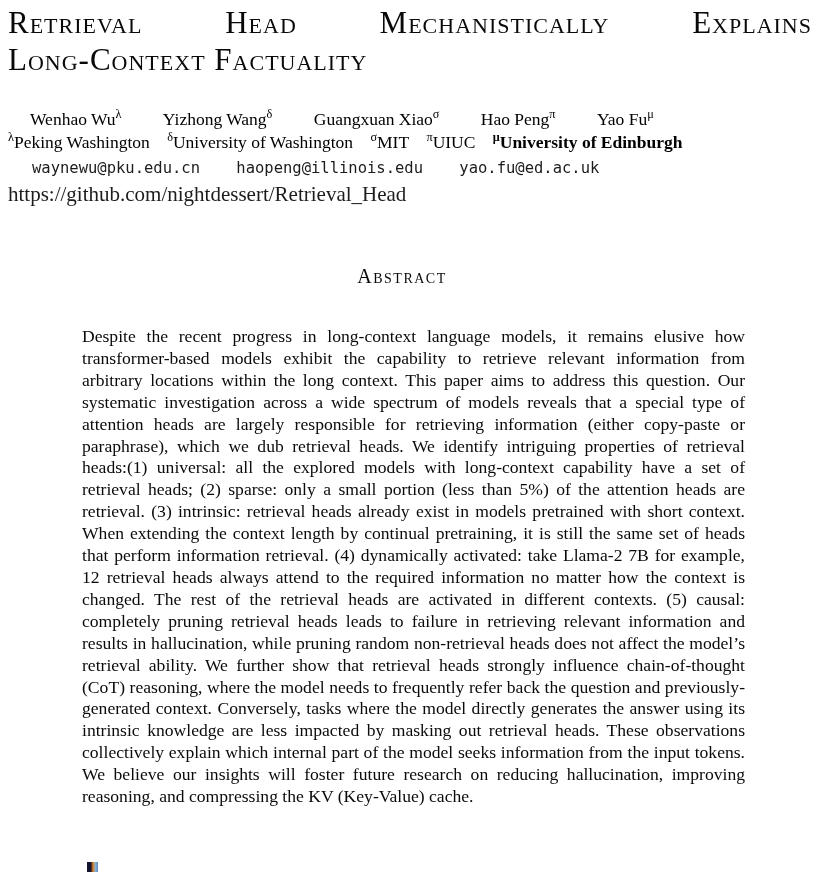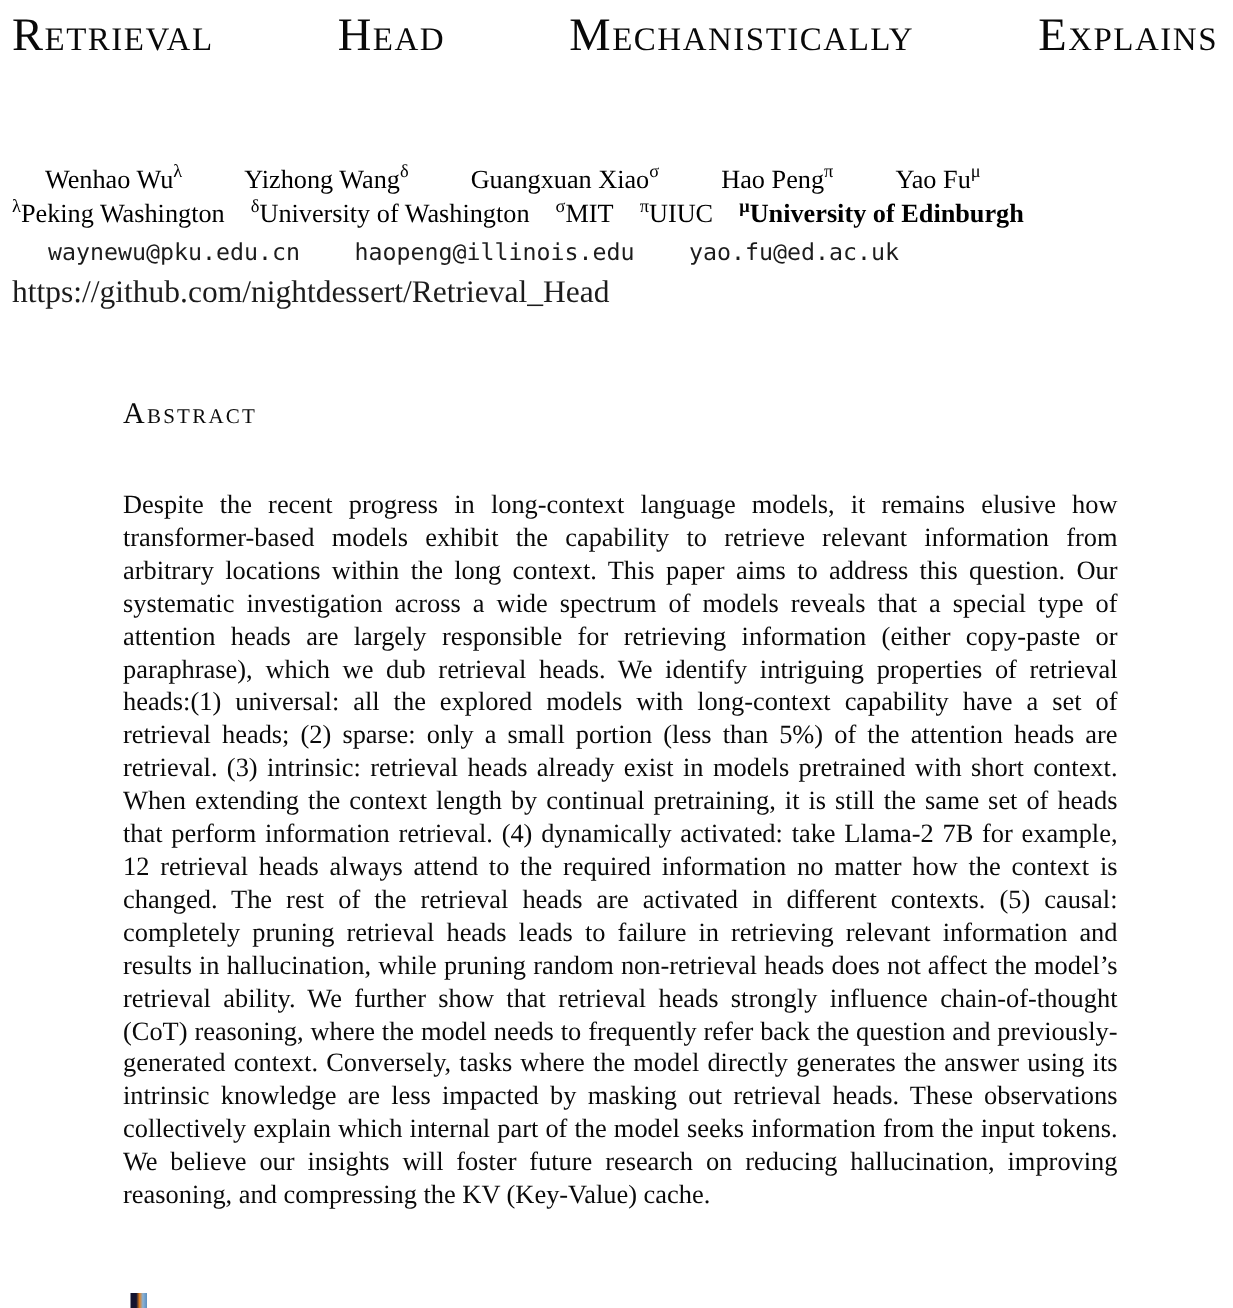--- a/index.html
+++ b/index.html
@@ -79,21 +79,21 @@
     color: #1c1c1c;
     white-space: nowrap;
     text-align: center;
   }
   
   .abstract-heading-wrap {
     position: absolute;
     left: 82px;
     width: 640px;
     top: 265px;
-    text-align: left;
+    text-align: center;
   }
   .abstract-heading {
     display: inline-block;
     font-variant: small-caps;
     font-size: 20px;
     letter-spacing: 1.5px;
     color: #0a0a0a;
   }
   .abstract-body {
     position: absolute;
@@ -115,20 +115,21 @@
     background: linear-gradient(90deg, #14142e 0%, #14142e 35%, #e08020 55%, #8ab2d6 75%, #5b8fc0 100%);
   }
 </style>
 </head>
 <body>
 
 <div id="page">
 
   <div class="title-block">
     <div class="title-line justified">Retrieval Head Mechanistically Explains</div>
+    <div class="title-line">Long-Context Factuality</div>
   </div>
 
   <div class="authors-row">
     <span class="author"><span>Wenhao Wu</span><sup>λ</sup></span>
     <span class="author"><span>Yizhong Wang</span><sup>δ</sup></span>
     <span class="author"><span>Guangxuan Xiao</span><sup>σ</sup></span>
     <span class="author"><span>Hao Peng</span><sup>π</sup></span>
     <span class="author"><span>Yao Fu</span><sup>μ</sup></span>
   </div>
 

